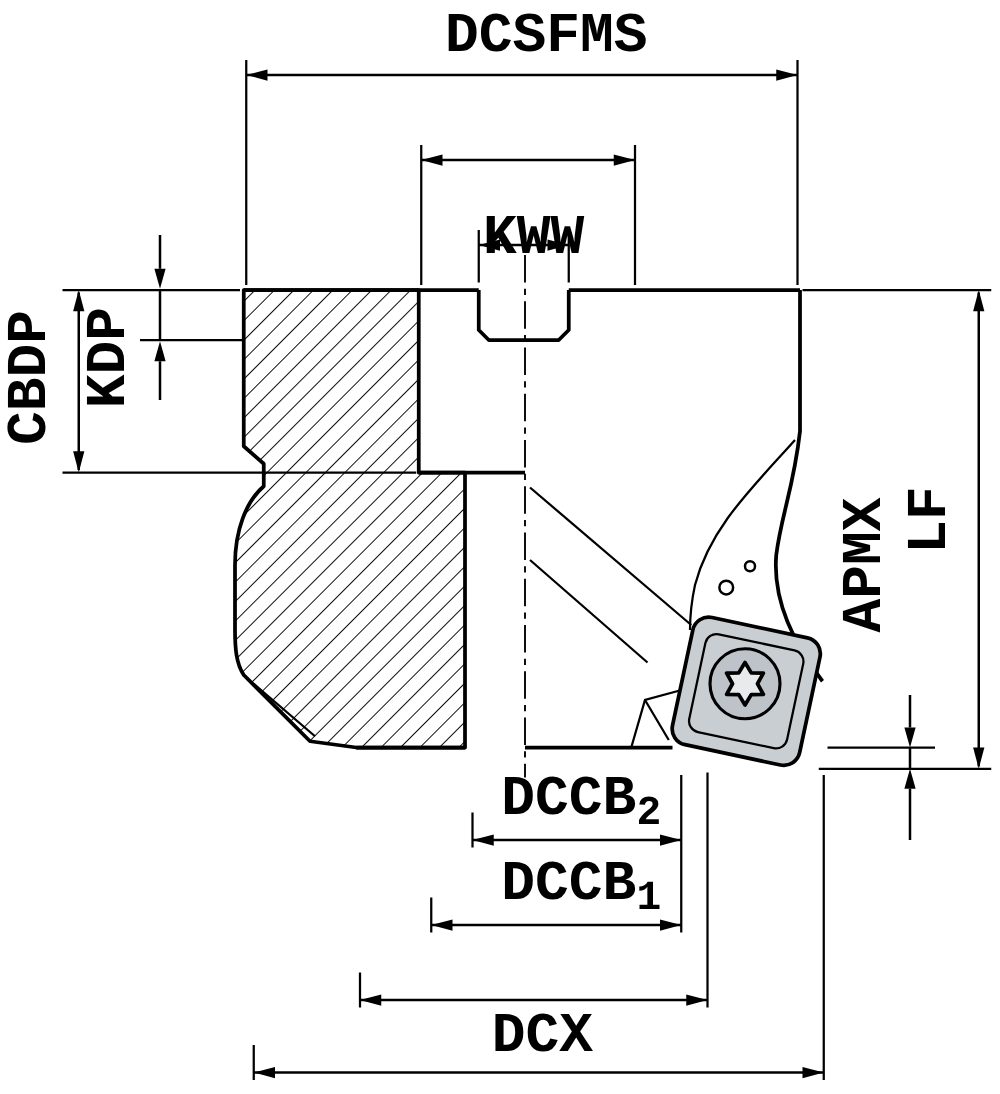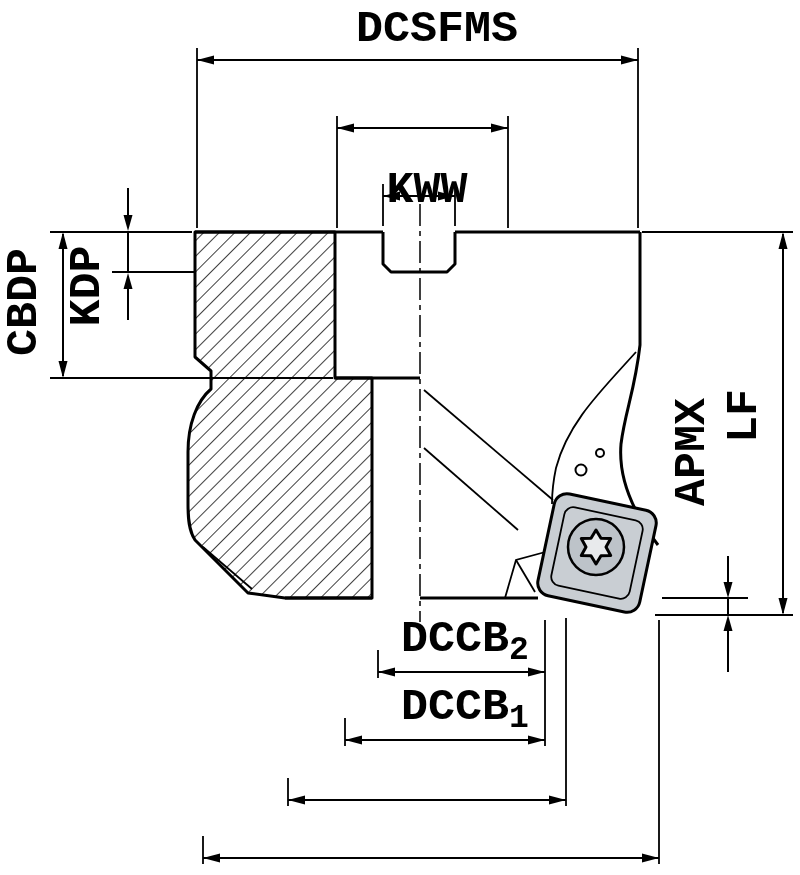--- a/index.html
+++ b/index.html
@@ -175,14 +175,15 @@
 
   <div class="label" style="left:355px;top:615px;width:220px;">
     <span>DCCB</span><span class="sublabel">2</span>
   </div>
 
   <div class="label" style="left:355px;top:683px;width:220px;">
     <span>DCCB</span><span class="sublabel">1</span>
   </div>
 
 
+  <div class="label" style="left:364px;top:805px;width:140px;">DCX</div>
 
 </div>
 
 </body></html>

